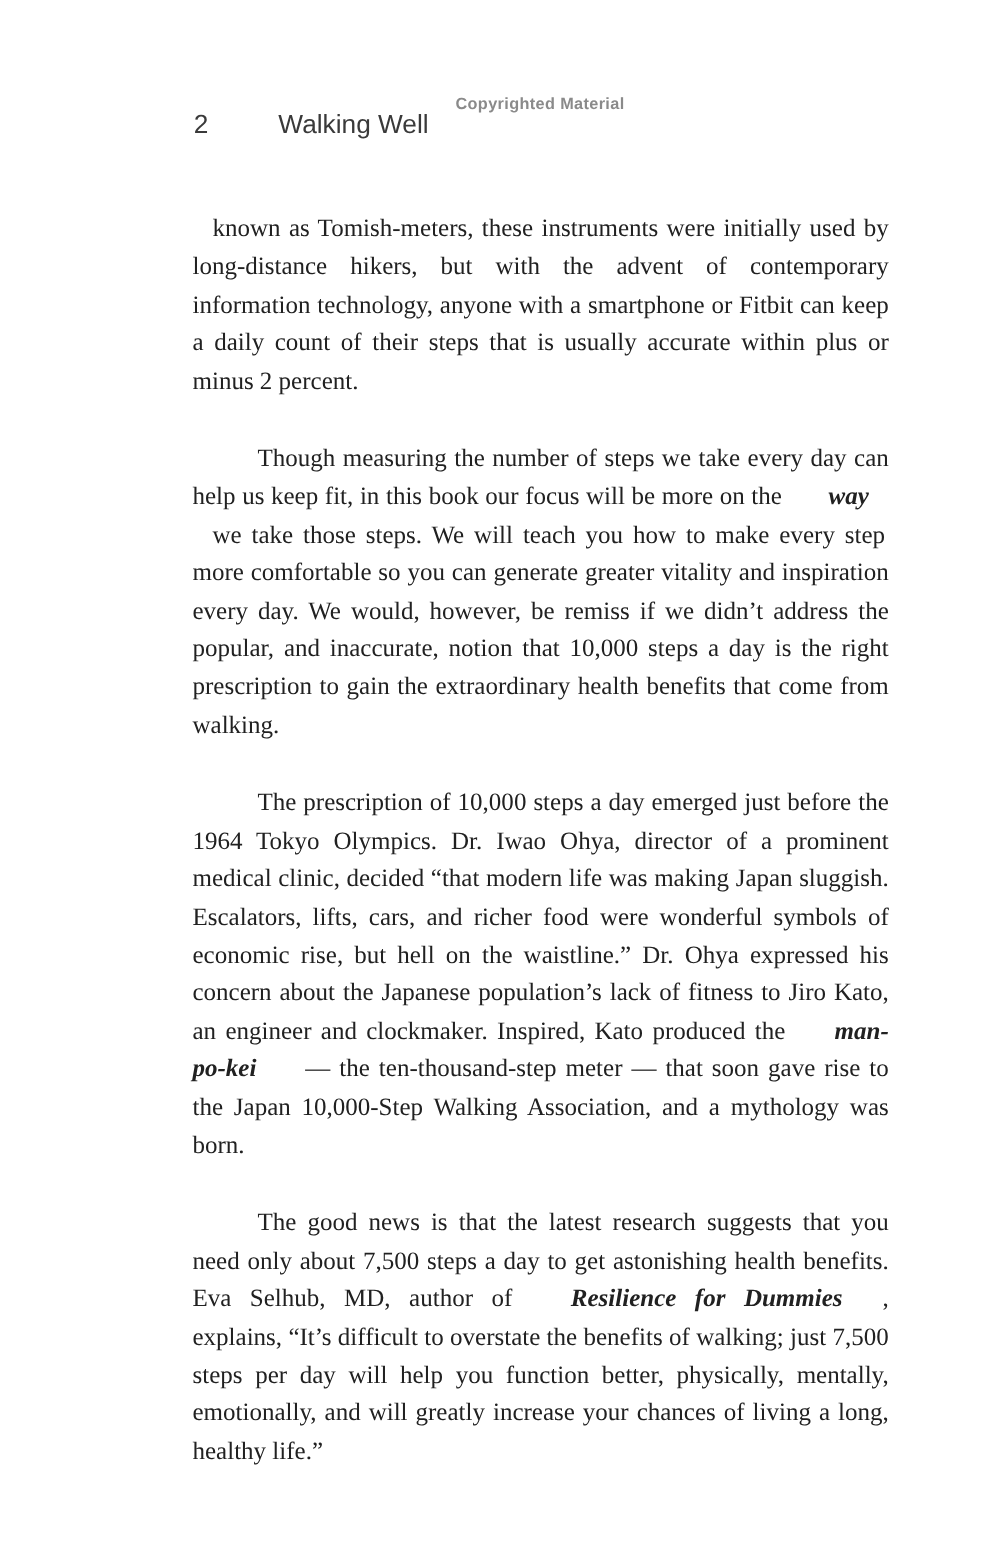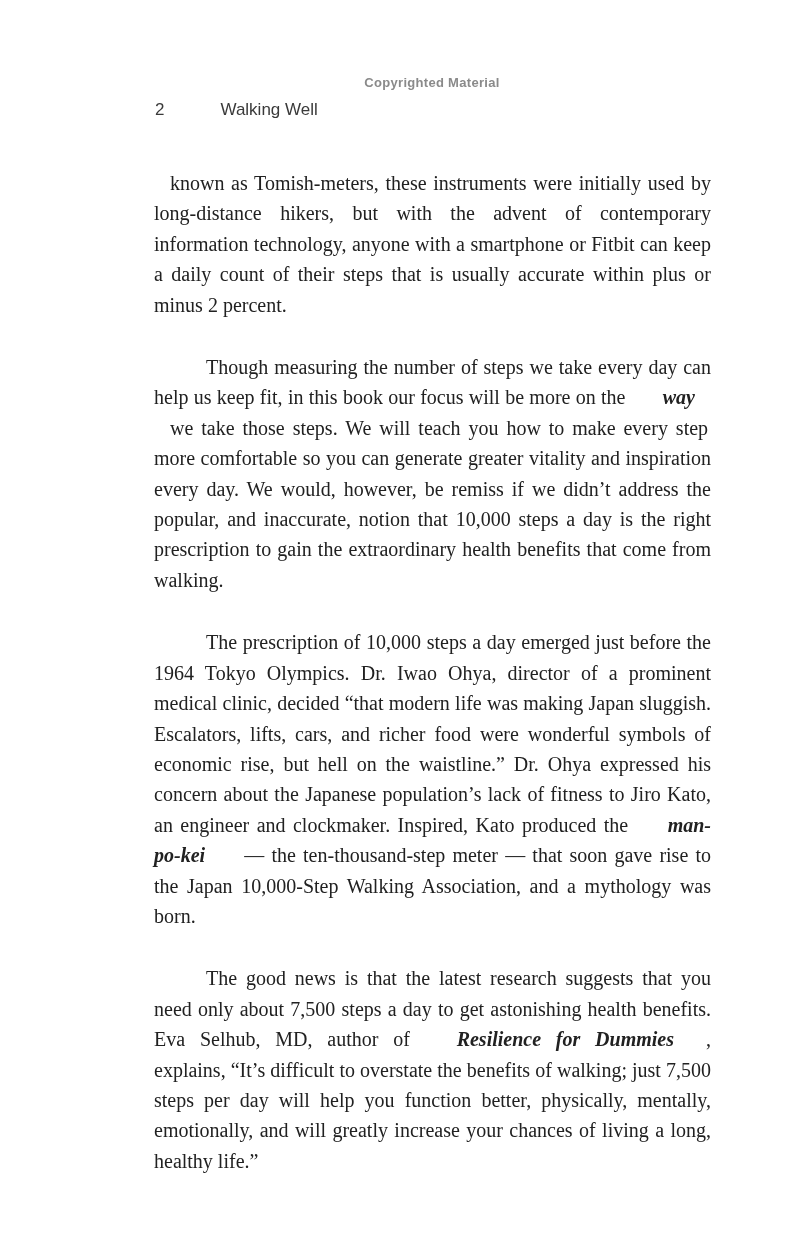--- a/index.html
+++ b/index.html
@@ -20,24 +20,24 @@
     font-family: "Liberation Sans", sans-serif;
     font-weight: bold;
     font-size: 13px;
     color: #8a8a8a;
     letter-spacing: 0.3px;
   }
   .copyright.top { top: 27px; }
   .copyright.bottom { top: 1192px; }
   .running-head {
     position: absolute;
-    top: 52px;
+    top: 40px;
     left: 91px;
     font-family: "Liberation Sans", sans-serif;
-    font-size: 17px;
+    font-size: 21px;
     color: #3a3a3a;
   }
   .running-head .pgnum { margin-right: 24px; }
   .body-text {
     position: absolute;
     top: 104px;
     left: 90px;
     width: 621px;
     font-size: 20px;
     line-height: 30.4px;

